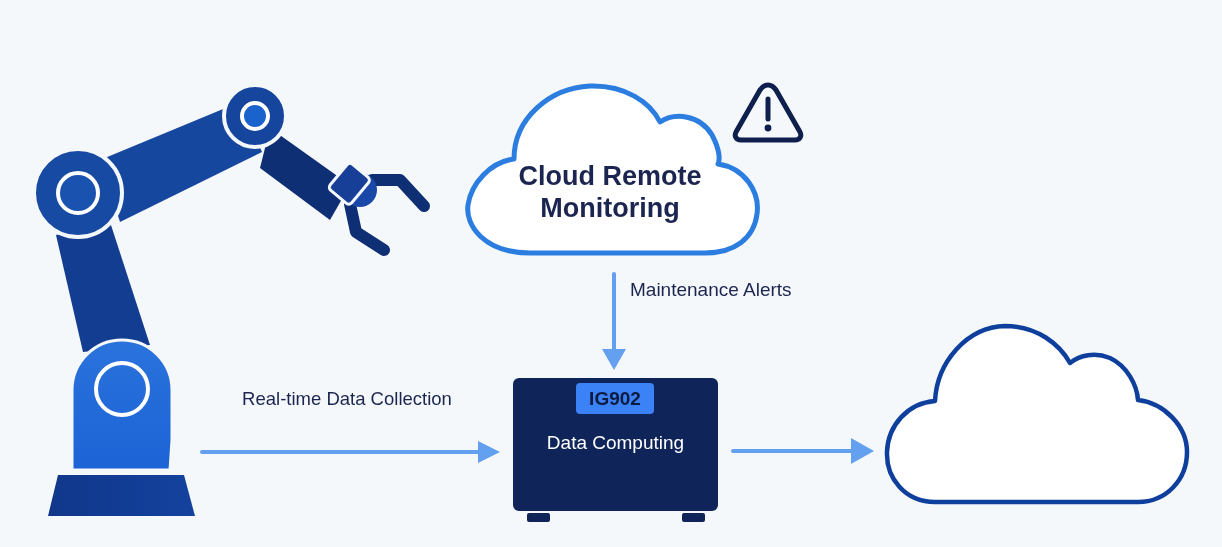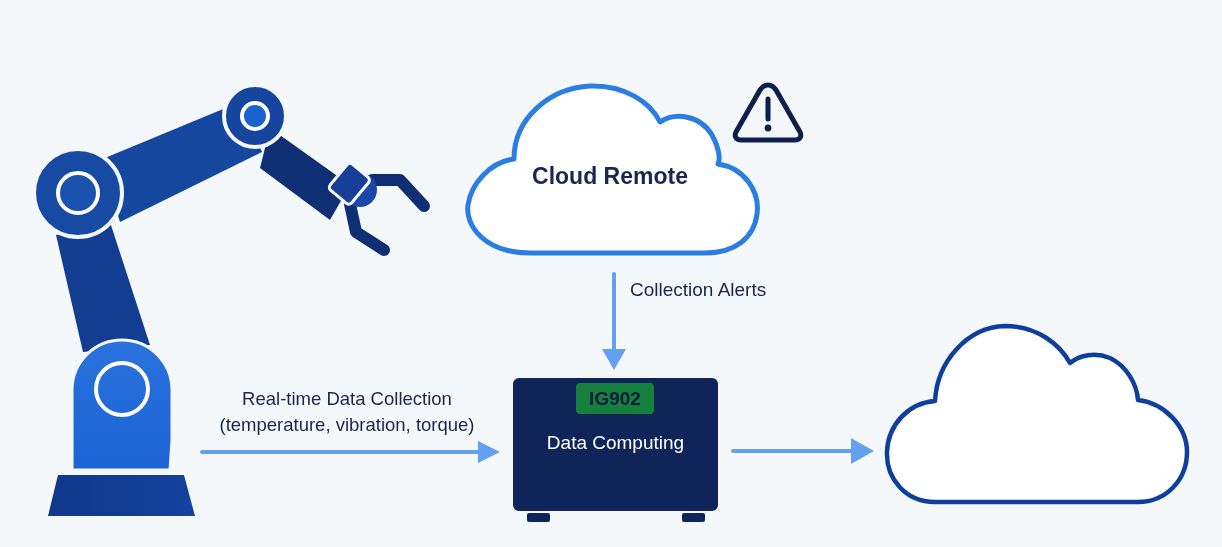--- a/index.html
+++ b/index.html
@@ -9,27 +9,27 @@
     font-family: "Liberation Sans", "DejaVu Sans", sans-serif;
     position: relative;
   }
   #canvas { position: absolute; left: 0; top: 0; }
   .txt {
     position: absolute; color: #1b2550; white-space: nowrap;
     font-family: "Liberation Sans", "DejaVu Sans", sans-serif;
   }
   .cloud-title {
     position: absolute; left: 490px; top: 160px; width: 240px;
-    text-align: center; font-size: 23px; font-weight: bold; line-height: 32px; color: #1b2550;
+    text-align: center; font-size: 27px; font-weight: bold; line-height: 32px; color: #1b2550;
   }
   .alerts-label { left: 630px; top: 277px; font-size: 19px; line-height: 26px; }
   .collect-label { left: 196px; top: 386px; width: 302px; text-align: center; font-size: 18.5px; line-height: 26px; }
   .device-tag {
     position: absolute; left: 576px; top: 383px; width: 78px; height: 31px;
-    background: #15803d; border-radius: 4px; color: #0c1a3f;
+    background: #3b82f6; border-radius: 4px; color: #0c1a3f;
     font-weight: bold; font-size: 19px; line-height: 31px; text-align: center;
   }
   .edge-title {
     position: absolute; left: 513px; top: 430px; width: 205px;
     text-align: center; color: #ffffff; font-size: 19px; line-height: 26px;
   }
 </style>
 </head>
 <body>
 
@@ -111,28 +111,28 @@
   </g>
 
   <path d="M935,502 C905,502 886,478 887,452 C888,425 908,403 935,401
        C937,362 967,327 1005,326 C1038,326 1060,345 1070,363
        C1080,355 1095,352 1110,358 C1127,366 1137,385 1138,400
        C1164,403 1187,426 1187,452 C1187,480 1166,502 1138,502 Z" fill="#ffffff" stroke="#0f3f9c" stroke-width="4.5" stroke-linejoin="round"></path>
 </svg>
 
 <div class="cloud-title">
   <div>Cloud Remote</div>
+  <div>Monitoring</div>
 </div>
 
 <div class="txt alerts-label">
-  <div>Collection Alerts</div>
+  <div>Maintenance Alerts</div>
 </div>
 
 <div class="txt collect-label">
   <div>Real-time Data Collection</div>
-  <div>(temperature, vibration, torque)</div>
 </div>
 
 <div class="device-tag">IG902</div>
 
 <div class="edge-title">
   <div>Data Computing</div>
 </div>
 
 </body></html>

